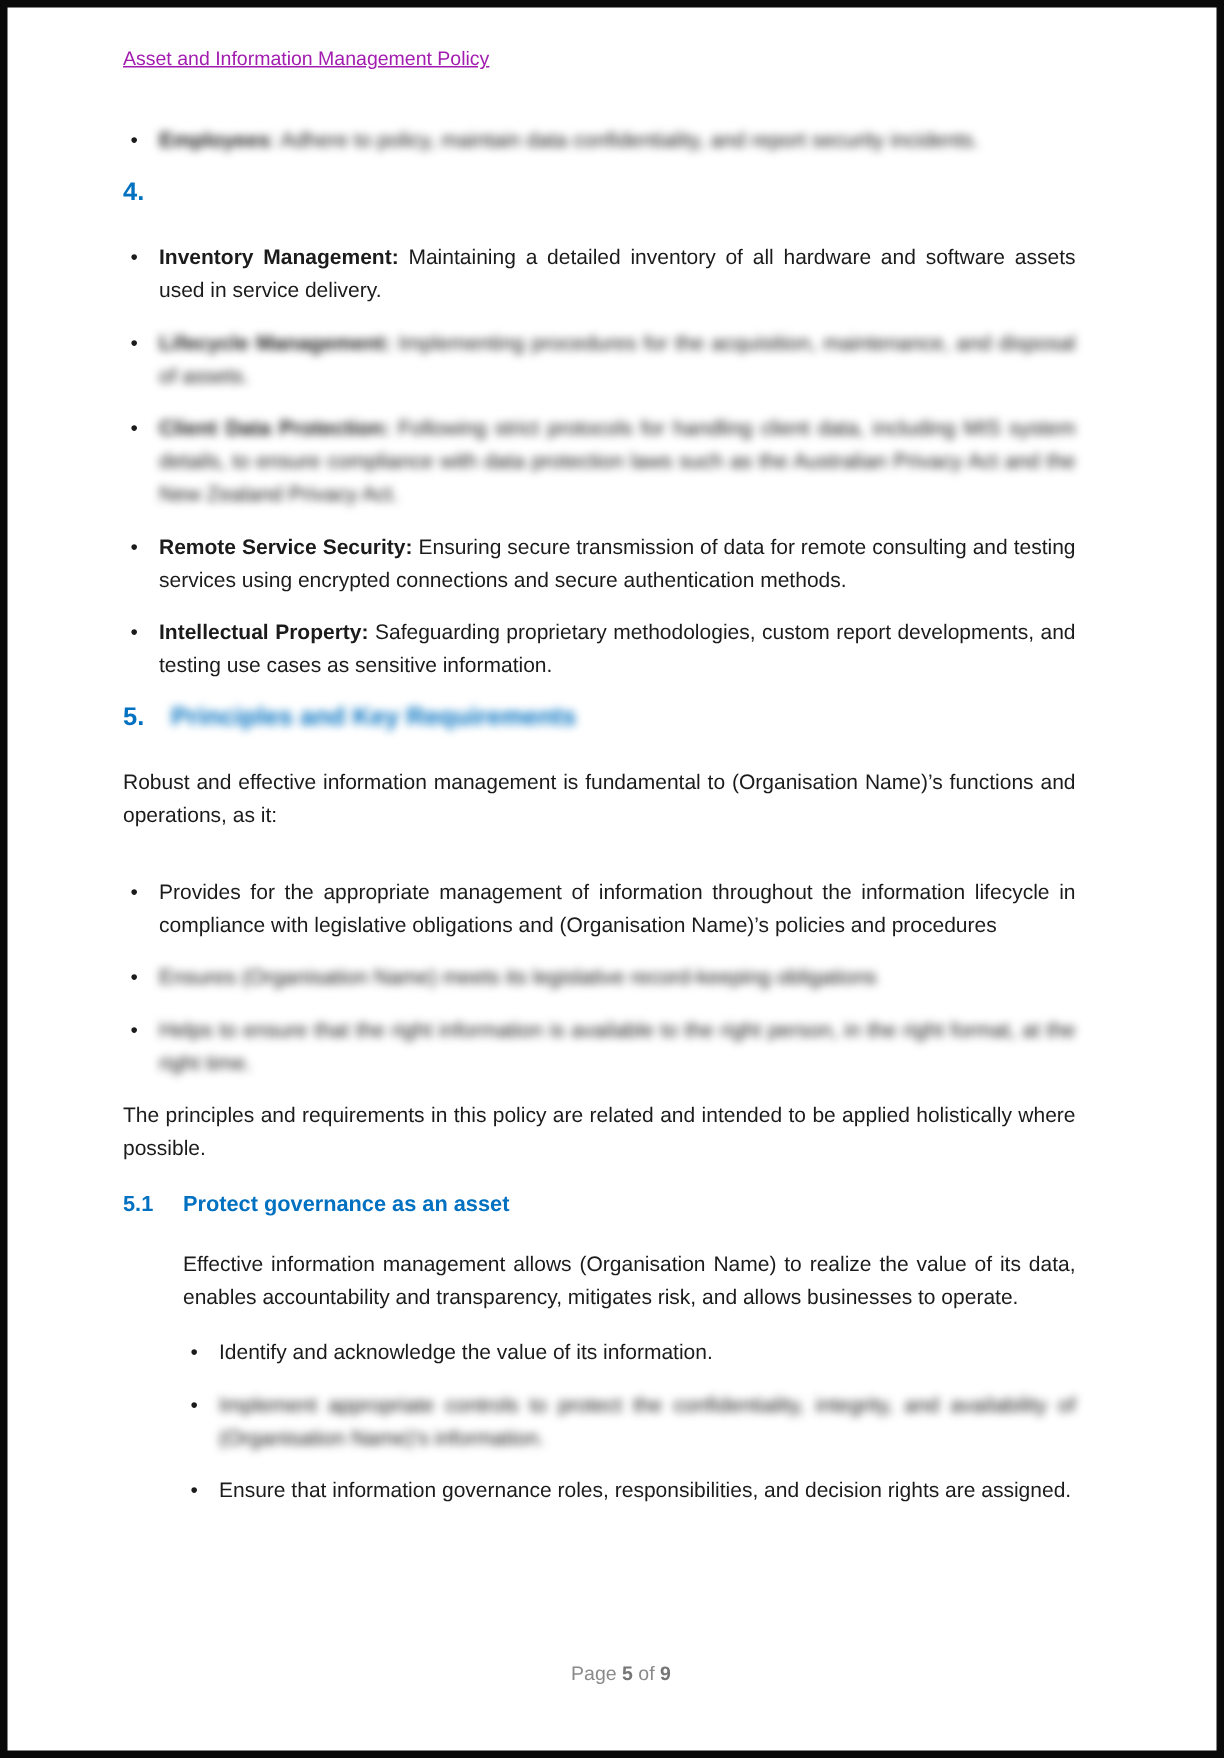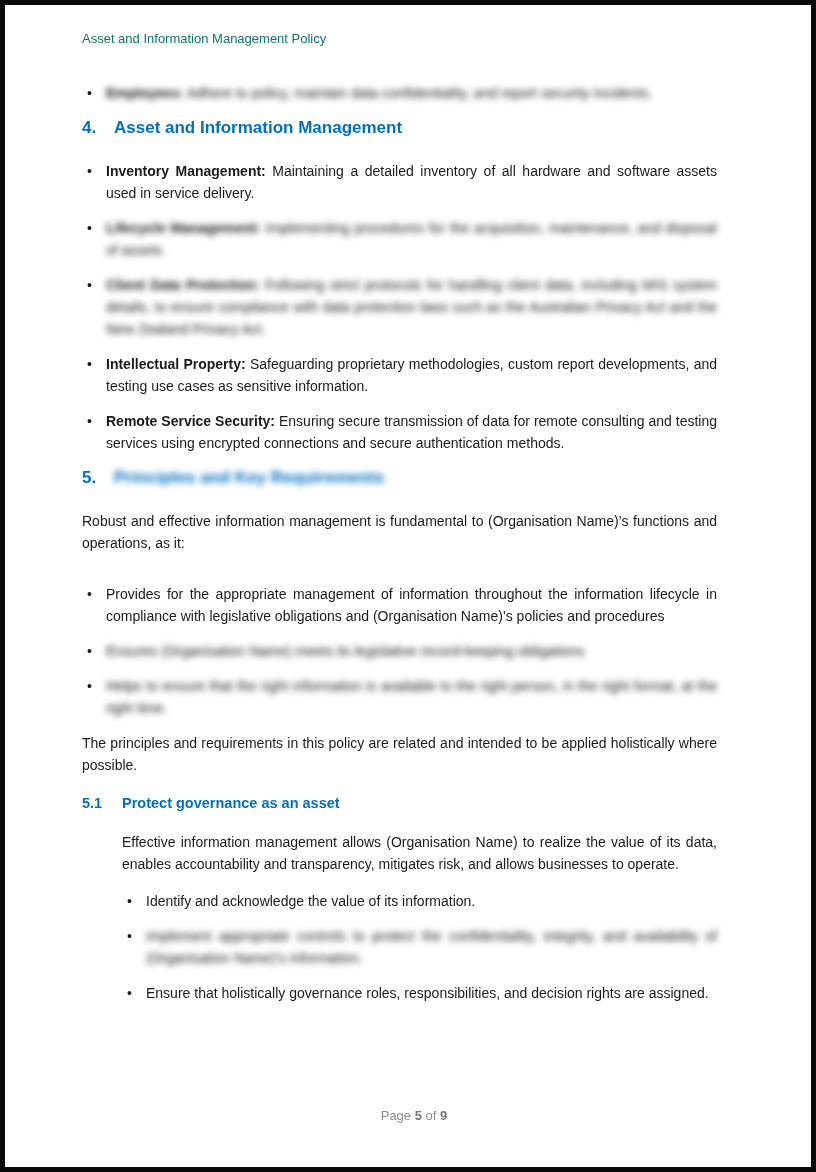--- a/index.html
+++ b/index.html
@@ -12,22 +12,23 @@
     height: 1172px;
     background: #ffffff;
     border: 5px solid #0a0a0a;
     padding: 26px 94px 0 77px;
     overflow: hidden;
     color: #1b1b1b;
   }
 
   .doc-header {
     font-size: 13px;
-    color: #0f766e;
+    color: #a21caf;
     margin-bottom: 36px;
+    text-decoration: underline;
   }
 
   p.para {
     font-size: 14px;
     line-height: 22px;
     text-align: justify;
     margin-bottom: 10px;
   }
 
   ul.blist { list-style: none; margin-bottom: 2px; }
@@ -96,21 +97,20 @@
     <li>
       <span class="marker"></span>
       <div class="li-content redacted">
         <span class="lead">Employees</span><span>: Adhere to policy, maintain data confidentiality, and report security incidents.</span>
       </div>
     </li>
   </ul>
 
   <div class="h-sec">
     <span class="h-num">4.</span>
-    <span>Asset and Information Management</span>
   </div>
 
 
   <ul class="blist" style="margin-top:14px;">
     <li>
       <span class="marker"></span>
       <div class="li-content">
         <span class="lead">Inventory Management:</span><span> Maintaining a detailed inventory of all hardware and software assets used in service delivery.</span>
       </div>
     </li>
@@ -122,27 +122,27 @@
     </li>
     <li>
       <span class="marker"></span>
       <div class="li-content redacted">
         <span class="lead">Client Data Protection:</span><span> Following strict protocols for handling client data, including MIS system details, to ensure compliance with data protection laws such as the Australian Privacy Act and the New Zealand Privacy Act.</span>
       </div>
     </li>
     <li>
       <span class="marker"></span>
       <div class="li-content">
+        <span class="lead">Remote Service Security:</span><span> Ensuring secure transmission of data for remote consulting and testing services using encrypted connections and secure authentication methods.</span>
+      </div>
+    </li>
+    <li>
+      <span class="marker"></span>
+      <div class="li-content">
         <span class="lead">Intellectual Property:</span><span> Safeguarding proprietary methodologies, custom report developments, and testing use cases as sensitive information.</span>
-      </div>
-    </li>
-    <li>
-      <span class="marker"></span>
-      <div class="li-content">
-        <span class="lead">Remote Service Security:</span><span> Ensuring secure transmission of data for remote consulting and testing services using encrypted connections and secure authentication methods.</span>
       </div>
     </li>
   </ul>
 
   <div class="h-sec">
     <span class="h-num">5.</span>
     <span class="redacted">Principles and Key Requirements</span>
   </div>
 
   <p class="para">Robust and effective information management is fundamental to (Organisation Name)’s functions and operations, as it:</p>
@@ -176,21 +176,21 @@
       <li>
         <span class="marker"></span>
         <div class="li-content">Identify and acknowledge the value of its information.</div>
       </li>
       <li>
         <span class="marker"></span>
         <div class="li-content redacted">Implement appropriate controls to protect the confidentiality, integrity, and availability of (Organisation Name)’s information.</div>
       </li>
       <li>
         <span class="marker"></span>
-        <div class="li-content">Ensure that holistically governance roles, responsibilities, and decision rights are assigned.</div>
+        <div class="li-content">Ensure that information governance roles, responsibilities, and decision rights are assigned.</div>
       </li>
     </ul>
   </div>
 
   <div class="doc-footer">
     <span>Page</span>
     <span class="pg-b">5</span>
     <span>of</span>
     <span class="pg-b">9</span>
   </div>

